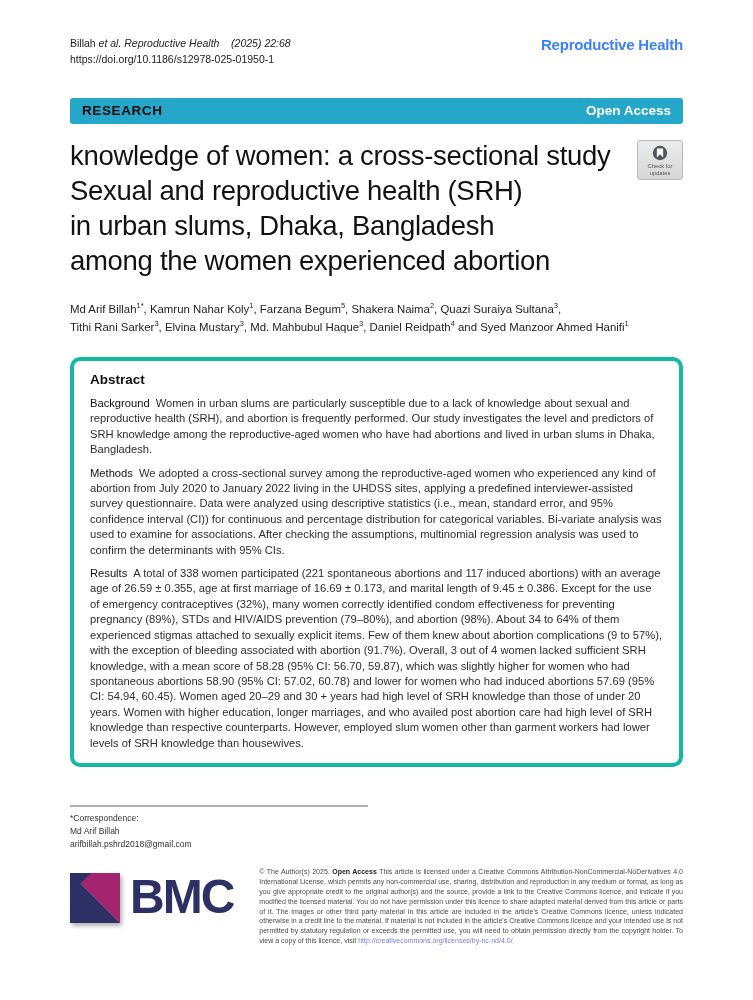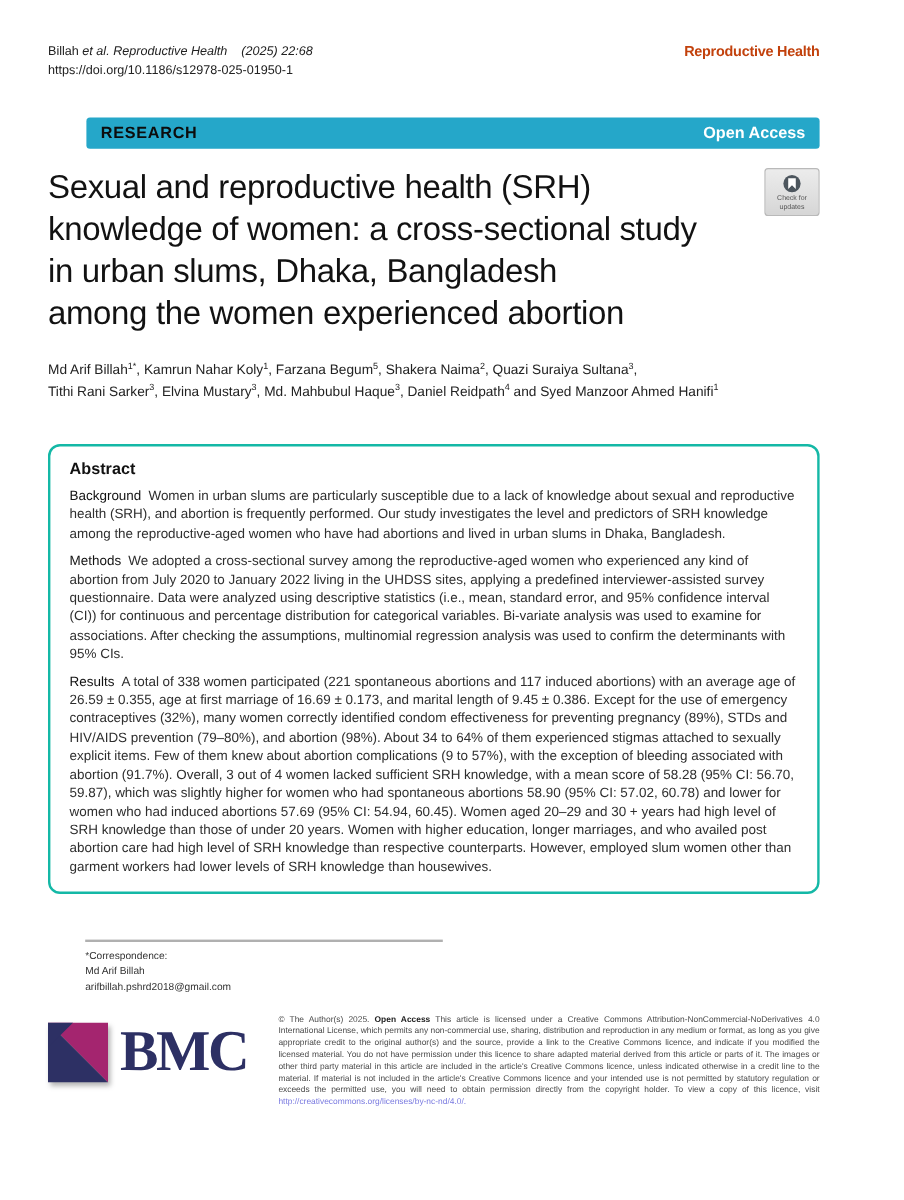--- a/index.html
+++ b/index.html
@@ -1,60 +1,60 @@
 <!DOCTYPE html>
 <html style="--banner: #25a7c9; --navy: #2d3064; --link: #7a7ae0;"><head>
 <meta charset="utf-8">
 <style>
   * { margin:0; padding:0; box-sizing:border-box; }
   html,body { width:753px; height:1000px; background:#ffffff; overflow:hidden;
               font-family:"Liberation Sans", sans-serif; color:#1a1a1a; }
-  .page { width:753px; height:1000px; padding:36px 70px 0 40px; position:relative; }
+  .page { width:753px; height:1000px; padding:36px 70px 0 70px; position:relative; }
 
   
   .hdr { display:flex; justify-content:space-between; align-items:flex-start; }
   .hdr-left { font-size:10.5px; line-height:1.5; color:#222; }
   .hdr-left .ital { font-style:italic; }
   .hdr-left a { color:#222; text-decoration:none; }
-  .hdr-right { font-size:12px; font-weight:bold; color:#c2410c; letter-spacing:-0.2px; }
+  .hdr-right { font-size:15px; font-weight:bold; color:#3b82f6; letter-spacing:-0.2px; }
 
   
   .banner { margin-top:30px; height:26px; background:var(--banner,#25a7c9); border-radius:3px;
-            display:flex; align-items:center; justify-content:space-between; padding:0 12px;margin-left:32px; }
+            display:flex; align-items:center; justify-content:space-between; padding:0 12px; }
   .banner .type { font-size:13.5px; font-weight:bold; color:#0c0c0c; letter-spacing:0.6px; }
   .banner .oa { font-size:13.5px; font-weight:bold; color:#ffffff; }
 
   
   .title-wrap { margin-top:14px; position:relative; }
   .title { font-size:27.5px; line-height:35px; font-weight:500; color:#121212; letter-spacing:-0.3px; width:560px; }
   .badge { position:absolute; top:2px; right:0; width:46px; background:linear-gradient(#ececec,#d6d6d6);
            border:1px solid #b9b9b9; border-radius:3px; padding:3px 2px 2px; text-align:center; cursor:pointer; }
   .badge svg { width:18px; height:18px; display:block; margin:0 auto 1px; }
   .badge .bt { font-size:5.8px; line-height:1.25; color:#555; }
 
   
   .authors { margin-top:22px; font-size:11.4px; line-height:1.6; color:#222; }
   .authors .sup { font-size:7.5px; vertical-align:super; line-height:0; }
 
   
-  .abstract { margin-top:34px; border:2px solid #14b8a6; border-radius:10px; padding:11px 16px 12px; }
+  .abstract { margin-top:21px; border:4px solid #14b8a6; border-radius:10px; padding:11px 16px 12px; }
   .abstract h2 { font-size:13.5px; font-weight:bold; color:#111; margin-bottom:9px; }
   .abstract p { font-size:11.2px; line-height:15.4px; color:#2e2e2e; margin-bottom:8px; }
   .abstract p:last-child { margin-bottom:0; }
   .abstract .lbl { font-weight:normal; color:#111; margin-right:6px; }
 
   
   .corr { margin-top:38px; }
   .corr-rule { width:298px; border-top:2px solid #b0b0b0; margin-bottom:5px; }
-  .corr div { font-size:8.5px; line-height:1.55; color:#333;margin-left:31px; }
+  .corr div { font-size:8.5px; line-height:1.55; color:#333; }
   .corr a { color:#333; text-decoration:none; }
 
   
   .footer { margin-top:16px; display:flex; align-items:flex-start; gap:26px; }
-  .bmc { display:flex; align-items:center; gap:10px; margin-top:6px;font-family:Liberation Serif, serif; }
+  .bmc { display:flex; gap:10px; margin-top:6px; }
   .bmc-square { width:50px; height:50px; filter:drop-shadow(2px 3px 2px rgba(0,0,0,0.3)); }
   .bmc-text { font-size:48px; font-weight:bold; color:var(--navy,#2d3064); letter-spacing:-2px; line-height:1; }
   .copy { width:457px; font-size:7px; line-height:9.8px; color:#4a4a4a; text-align:justify; }
   .copy .oa-b { font-weight:bold; color:#222; }
   .copy a { color:var(--link,#7a7ae0); text-decoration:none; }
 </style>
 </head>
 <body>
 
 <div class="page">
@@ -67,22 +67,22 @@
     <div class="hdr-right">Reproductive Health</div>
   </div>
 
   <div class="banner">
     <span class="type">RESEARCH</span>
     <span class="oa">Open Access</span>
   </div>
 
   <div class="title-wrap">
     <div class="title">
+      <div>knowledge of women: a cross-sectional study</div>
       <div>Sexual and reproductive health (SRH)</div>
-      <div>knowledge of women: a cross-sectional study</div>
       <div>in urban slums, Dhaka, Bangladesh</div>
       <div>among the women experienced abortion</div>
     </div>
     <div class="badge">
       <svg viewBox="0 0 40 40">
         <circle cx="20" cy="20" r="16" fill="#4d565e"></circle>
         <polygon points="13,10 27,10 27,30 20,23 13,30" fill="#ffffff"></polygon>
       </svg>
       <div class="bt">
         <div>Check for</div>

